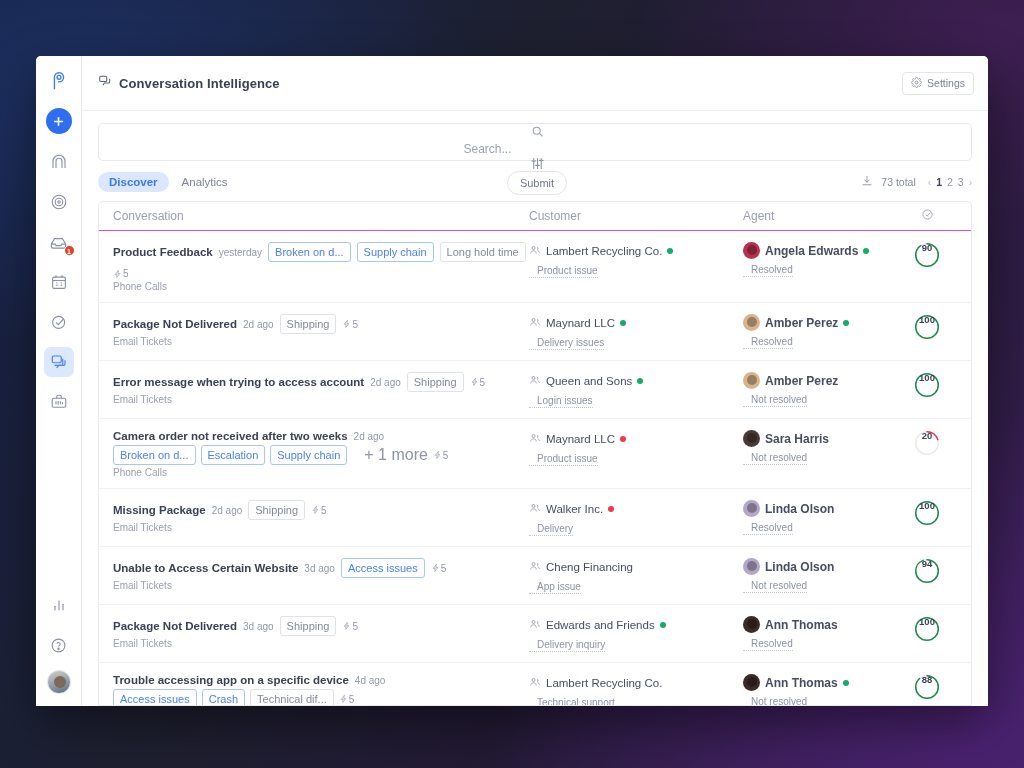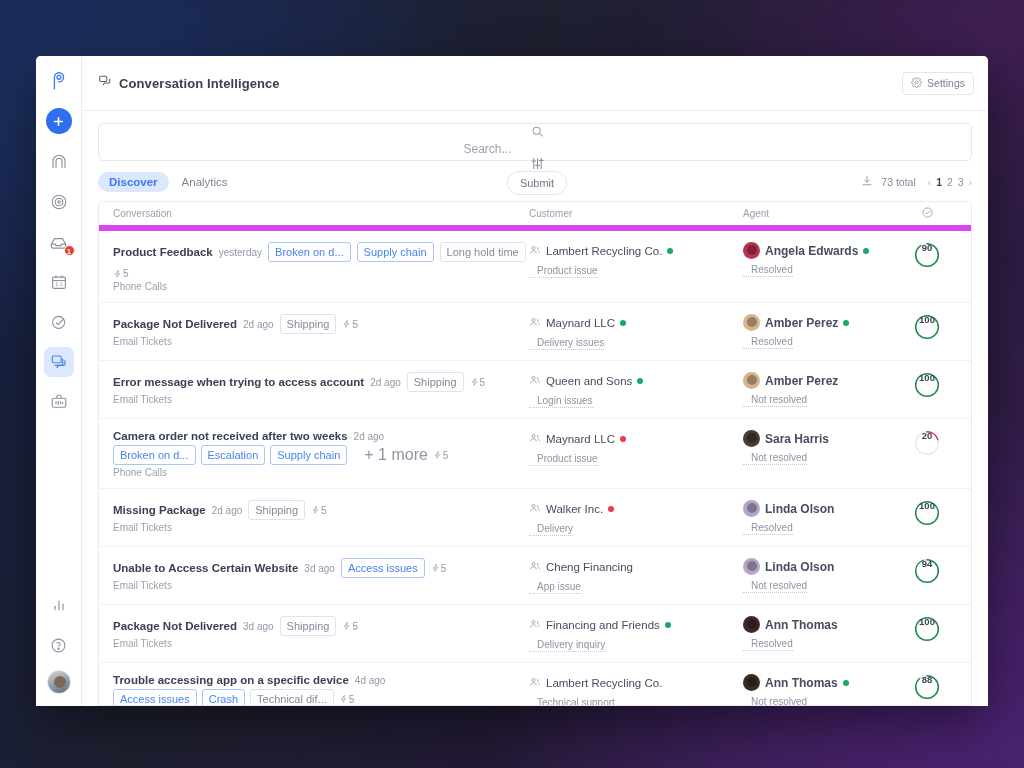--- a/index.html
+++ b/index.html
@@ -143,23 +143,23 @@
     margin: 0 16px;
     border: 1px solid #e9ebf0; border-top-left-radius: 5px; border-top-right-radius: 5px;
     background: #fff;
     flex: 1 1 auto;
     overflow: hidden;
     display: flex; flex-direction: column;
   }
   #table-head {
     display: flex; align-items: center;
     height: 29px; flex: 0 0 29px;
-    border-bottom: 6px solid #d946ef;
+    border-bottom: 1px solid #d946ef;
     padding: 0 14px;
-    font-size: 10px; color: #9aa0ae;
+    font-size: 12px; color: #9aa0ae;
   }
   .col-conv { flex: 0 0 416px; }
   .col-cust { flex: 0 0 214px; }
   .col-agent { flex: 1 1 auto; }
   .col-score { flex: 0 0 60px; display: flex; justify-content: center; align-items: center; }
 
   .row {
     display: flex; align-items: flex-start;
     border-bottom: 1px solid #f0f1f4;
     padding: 11px 14px 10px 14px;
@@ -635,21 +635,21 @@
               </div>
               <div class="conv-sub">Email Tickets</div>
             </div>
             <div class="col-cust"><div class="cell-top">
                 <span><svg width="12" height="12" viewBox="0 0 24 24" fill="none" stroke="#8d93a3" stroke-width="1.6">
                     <circle cx="9" cy="8" r="3"></circle>
                     <path d="M3.5 19c0-3.2 2.5-5.5 5.5-5.5s5.5 2.3 5.5 5.5"></path>
                     <path d="M16 6.5a2.6 2.6 0 010 5"></path>
                     <path d="M17.5 13.6c1.9.6 3.2 2.3 3.2 4.4"></path>
                   </svg></span>
-                <span class="cust-name">Financing and Friends</span>
+                <span class="cust-name">Edwards and Friends</span>
                 <span class="dot green"></span>
               </div><div class="dotted-link">Delivery inquiry</div></div>
             <div class="col-agent"><div class="cell-top">
                 <span class="avatar-sm" style="background:#3b2a26"></span>
                 <span class="agent-name">Ann Thomas</span>
               </div><div class="dotted-link">Resolved</div></div>
             <div class="col-score">
               <div class="score-ring">
                 <svg width="26" height="26" viewBox="0 0 26 26">
                   <circle cx="13" cy="13" r="11.3" fill="none" stroke="#1f8a4c" stroke-width="1.5" stroke-linecap="round" stroke-dasharray="71.00 0.00" transform="rotate(-90 13 13)"></circle>

